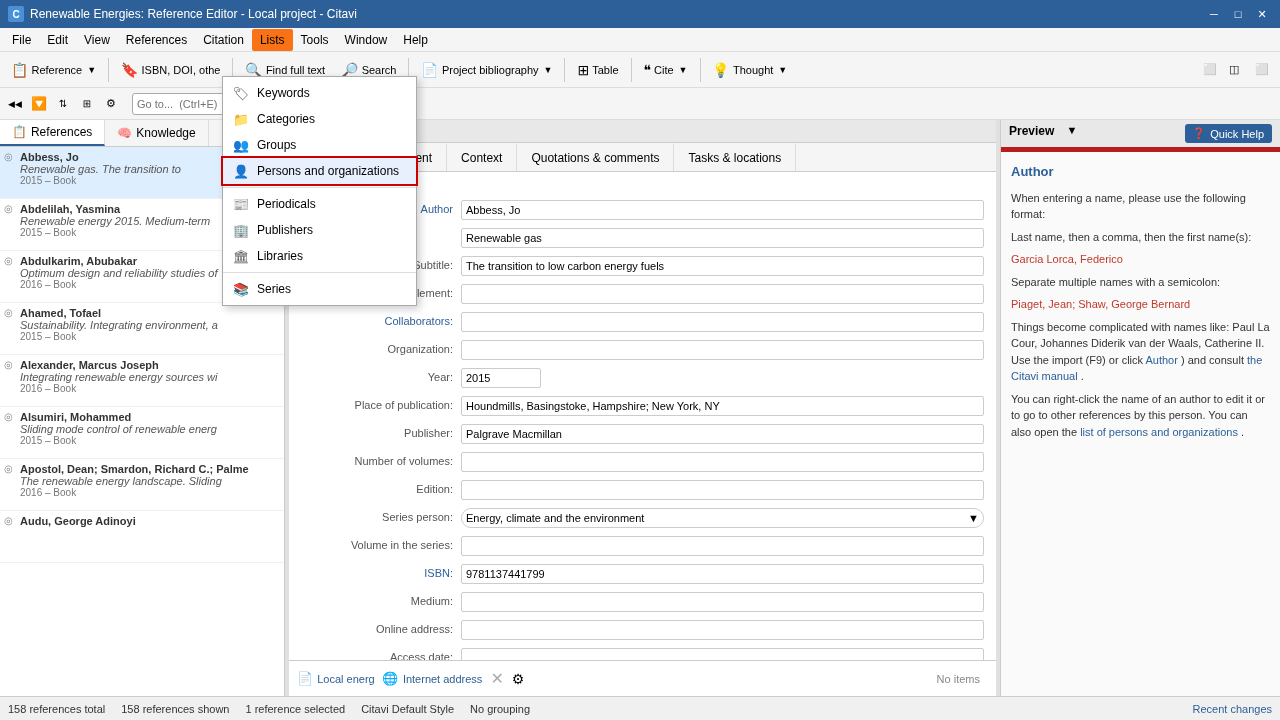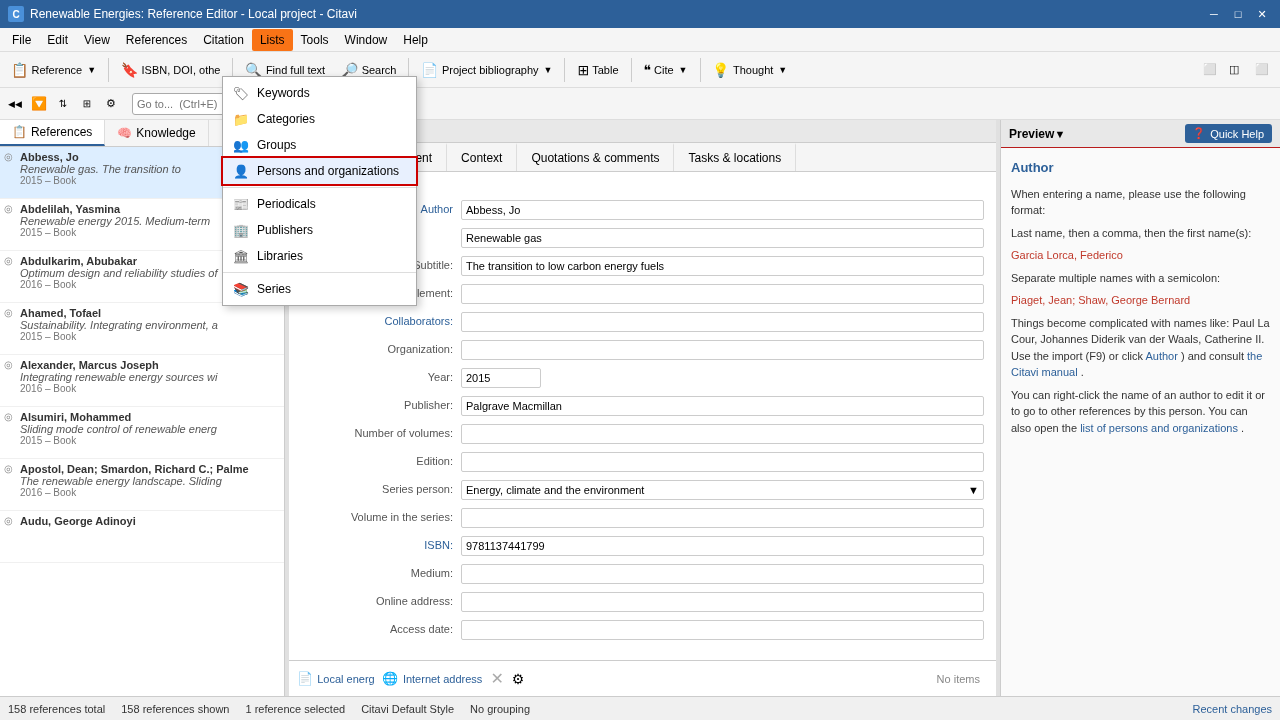--- a/index.html
+++ b/index.html
@@ -148,31 +148,31 @@
     }
     .content-tab.active { background: white; border-top-color: #2d6099; font-weight: bold; }
 
     
     #form-content { flex: 1; overflow-y: auto; padding: 8px 12px; }
     .form-type { color: #2d6099; font-weight: bold; font-size: 12px; margin-bottom: 6px; }
     .form-row { display: flex; align-items: flex-start; margin-bottom: 4px; min-height: 24px; }
     .form-label { width: 160px; min-width: 160px; font-size: 11px; color: #555; padding-top: 3px; text-align: right; padding-right: 8px; }
     .form-label.link { color: #2d6099; cursor: pointer; }
     .form-input { flex: 1; border: 1px solid #ccc; border-radius: 2px; padding: 2px 4px; font-size: 11px; height: 20px; }
-    .form-select { flex: 1; border: 1px solid #ccc; border-radius: 2px; padding: 2px 4px; font-size: 11px; height: 20px; display: flex; align-items: center; justify-content: space-between; cursor: pointer; }
+    .form-select { flex: 1; border: 1px solid #ccc; border-radius: 10px; padding: 2px 4px; font-size: 11px; height: 20px; display: flex; align-items: center; justify-content: space-between; cursor: pointer; }
     .form-select-val { font-size: 11px; }
 
     
     #attach-bar { border-top: 1px solid #ccc; padding: 4px 8px; display: flex; align-items: center; gap: 8px; min-height: 36px; }
     .attach-btn { display: flex; align-items: center; gap: 4px; cursor: pointer; font-size: 11px; color: #2d6099; }
     .no-items { color: #888; font-size: 11px; padding: 4px 8px; }
 
     
     #right-panel { width: 280px; border-left: 1px solid #ccc; background: #fafafa; display: flex; flex-direction: column; }
-    #right-panel-header { display: flex; align-items: center; justify-content: space-between; padding: 4px 8px; border-bottom: 1px solid #b91c1c; background: #e8e8e8; }
+    #right-panel-header { display: flex; justify-content: space-between; padding: 4px 8px; border-bottom: 5px solid #b91c1c; background: #e8e8e8; gap: 12px; }
     .preview-label { font-size: 12px; font-weight: bold; }
     .quick-help-btn { background: #2d6099; color: white; border: none; border-radius: 3px; padding: 3px 8px; font-size: 11px; cursor: pointer; display: flex; align-items: center; gap: 4px; }
     #right-content { flex: 1; overflow-y: auto; padding: 10px; font-size: 11px; line-height: 1.5; }
     .help-author { color: #2d6099; font-weight: bold; font-size: 13px; margin-bottom: 8px; }
     .help-text { color: #333; margin-bottom: 6px; }
     .help-link { color: #c0392b; cursor: pointer; }
     .help-link-blue { color: #2d6099; cursor: pointer; }
 
     
     #status-bar {
@@ -415,20 +415,24 @@
       <div class="form-row">
         <div class="form-label">Organization:</div>
         <input class="form-input" value="" style="">
       </div>
 
       <div class="form-row">
         <div class="form-label">Year:</div>
         <input class="form-input" value="2015" style="max-width: 80px;">
       </div>
 
+      <div class="form-row">
+        <div class="form-label">Place of publication:</div>
+        <input class="form-input" value="Houndmills, Basingstoke, Hampshire; New York, NY" style="">
+      </div>
 
       <div class="form-row">
         <div class="form-label">Publisher:</div>
         <input class="form-input" value="Palgrave Macmillan" style="">
       </div>
 
       <div class="form-row">
         <div class="form-label">Number of volumes:</div>
         <input class="form-input" value="" style="">
       </div>

